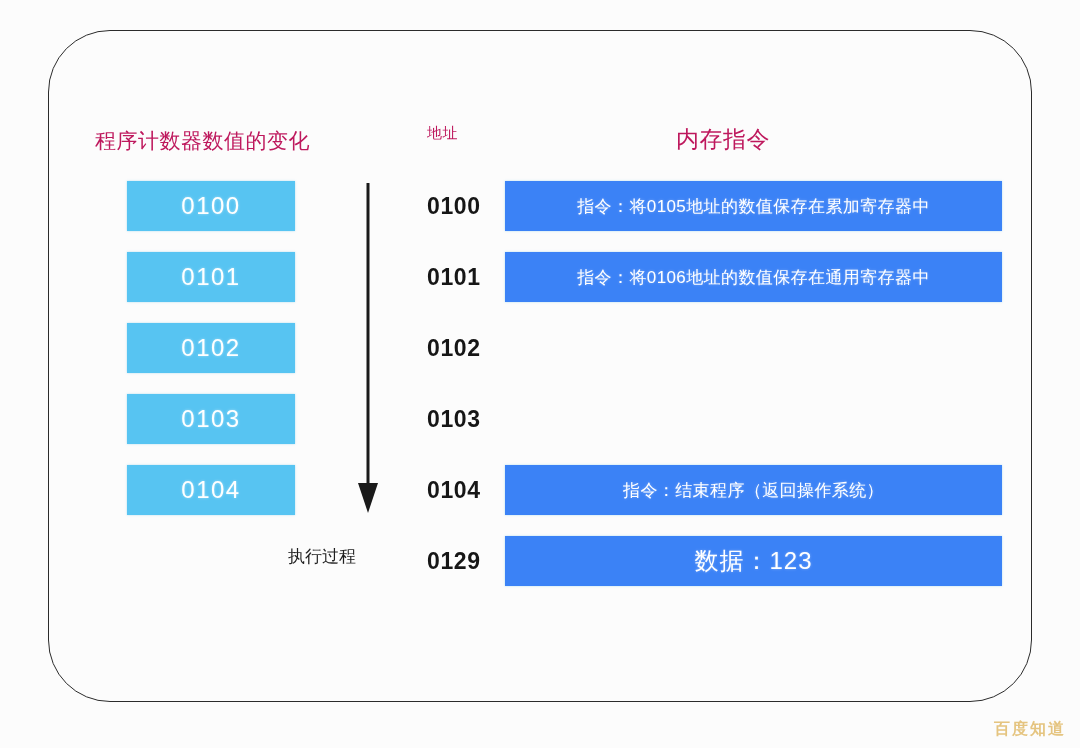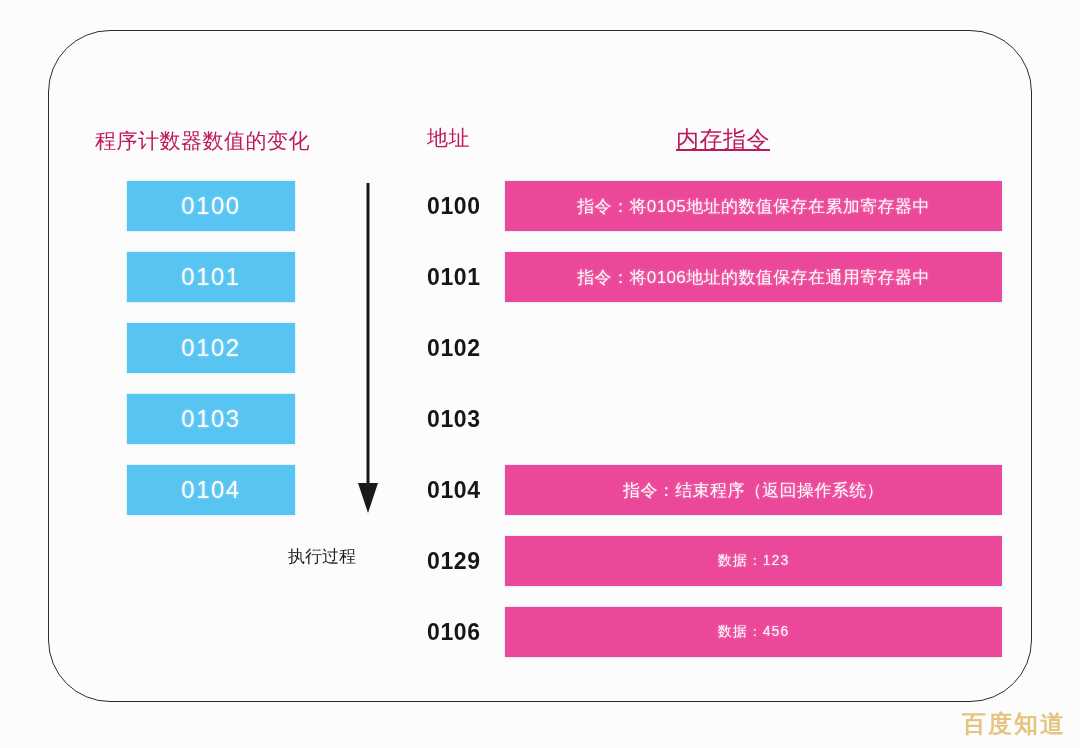--- a/index.html
+++ b/index.html
@@ -38,22 +38,22 @@
 
   
   .col-header {
     position: absolute;
     font-size: 21px;
     color: #be185d;
     white-space: nowrap;
     letter-spacing: 0.5px;
   }
   #hdr-pc   { left: 95px;  top: 127px; }
-  #hdr-addr { left: 427px; top: 124px; font-size: 21px; }
-  #hdr-mem  { left: 676px; top: 124px; font-size: 23px; text-decoration: underline; }
+  #hdr-addr { left: 427px; top: 124px; font-size: 15px; }
+  #hdr-mem  { left: 676px; top: 124px; font-size: 23px; }
 
   
   #pc-column {
     position: absolute;
     left: 127px;
     top: 181px;
     width: 168px;
   }
   .pc-box {
     width: 168px;
@@ -113,44 +113,44 @@
     font-weight: bold;
     color: #161616;
     letter-spacing: 0.6px;
   }
   .instr-bar {
     position: absolute;
     left: 78px;
     top: 0;
     width: 497px;
     height: 50px;
-    background: #ec4899;
+    background: #3b82f6;
     display: flex;
     align-items: center;
     justify-content: center;
     box-shadow: 0 0 2px rgba(120,200,235,0.55);
   }
   .instr-text {
     color: #ffffff;
     font-size: 17px;
     letter-spacing: 0.4px;
     white-space: nowrap;
     text-shadow: 0 0 3px rgba(255,255,255,0.35);
   }
   .instr-text.data-text {
-    font-size: 14px;
+    font-size: 24px;
     letter-spacing: 1px;
   }
 
   
   #watermark {
     position: absolute;
     right: 14px;
     bottom: 8px;
-    font-size: 24px;
+    font-size: 16px;
     font-weight: bold;
     color: #e4c27a;
     letter-spacing: 2px;
     opacity: 0.95;
   }
 </style>
 </head>
 <body>
 
 <div id="canvas">
@@ -211,22 +211,16 @@
         <div class="instr-bar">
           <span class="instr-text">指令：结束程序（返回操作系统）</span>
         </div>
       </div>
       <div class="mem-row">
         <div class="addr-label">0129</div>
         <div class="instr-bar">
           <span class="instr-text data-text">数据：123</span>
         </div>
       </div>
-      <div class="mem-row">
-        <div class="addr-label">0106</div>
-        <div class="instr-bar">
-          <span class="instr-text data-text">数据：456</span>
-        </div>
-      </div>
     </div>
 
   <div id="watermark">百度知道</div>
 </div>
 
 </body></html>

